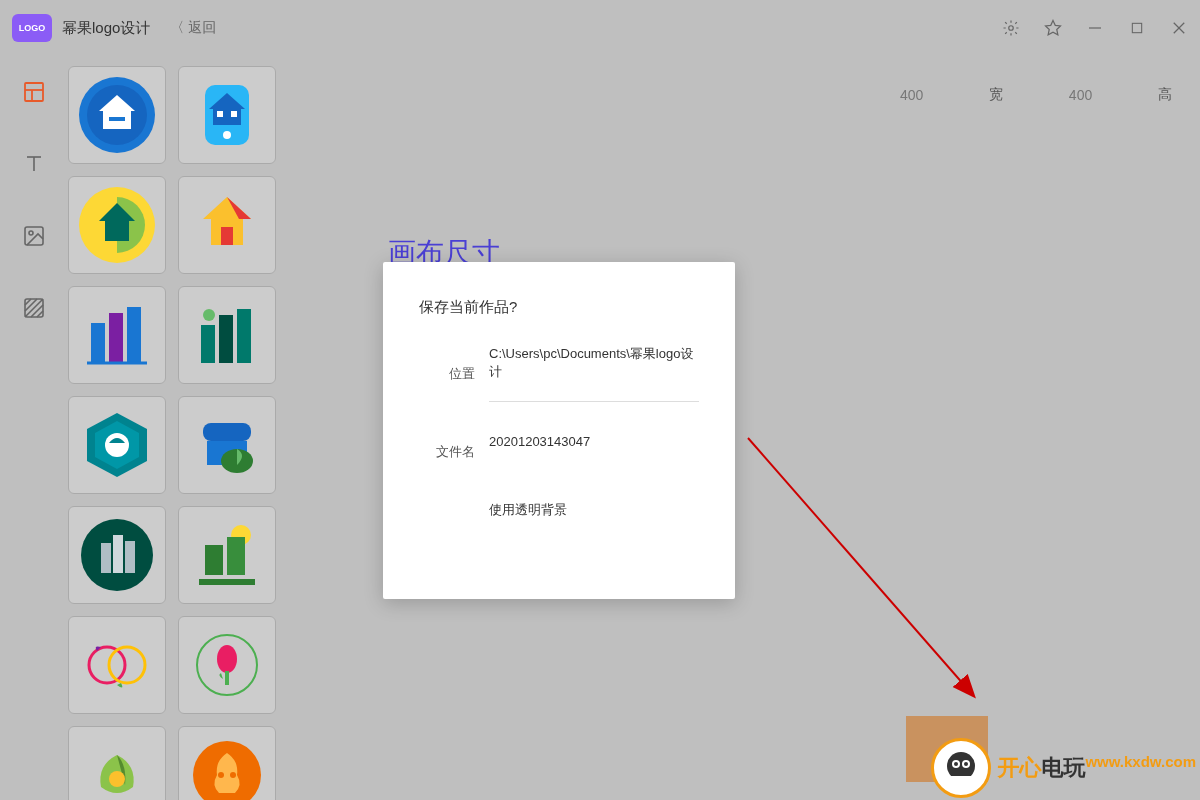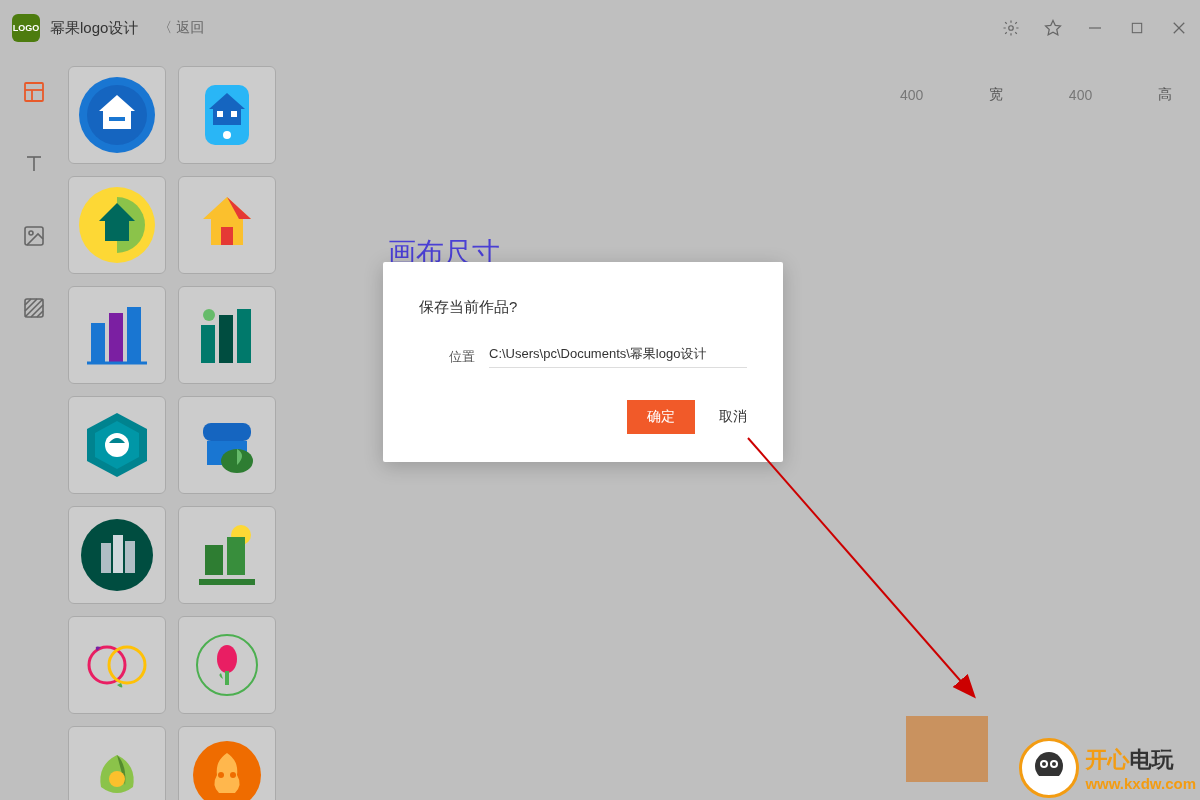--- a/index.html
+++ b/index.html
@@ -10,22 +10,22 @@
   position: relative;
   overflow: hidden;
 }
 .titlebar {
   height: 56px;
   display: flex; align-items: center;
   padding: 0 12px;
   background: #bfbfbf;
 }
 .app-logo {
-  width: 28px; height: 28px;
-  background: #4d7c0f; color: #fff;
+  width: 40px; height: 28px;
+  background: #8b5cf6; color: #fff;
   border-radius: 6px;
   display: flex; align-items: center; justify-content: center;
   font-size: 9px; font-weight: bold;
   margin-right: 10px;
 }
 .app-title { font-size: 15px; color: #333; text-align: right; }
 .back-btn {
   margin-left: 20px;
   color: #666; font-size: 14px;
   display: flex; align-items: center; gap: 4px;
@@ -79,30 +79,30 @@
   padding: 30px 28px;
   color: #444;
 }
 .rp-title { font-size: 15px; margin-bottom: 30px; }
 .rp-row { display: flex; align-items: center; justify-content: space-between; font-size: 14px; color: #555; margin-left: 12px; }
 .rp-val { color: #777; }
 
 .dialog {
   position: absolute;
   top: 262px; left: 383px;
-  width: 400px;
+  width: 352px;
   background: #fff;
   border-radius: 2px;
   padding: 36px 36px 28px 36px;
   box-shadow: 0 4px 20px rgba(0,0,0,0.2);
 }
 .dlg-title { font-size: 15px; color: #333; margin-bottom: 28px; }
 .dlg-row { display: flex; align-items: center; margin-bottom: 32px; font-size: 13px; }
 .dlg-label { width: 56px; color: #555; text-align: right; margin-right: 14px; }
-.dlg-value { flex: 1; color: #333; border-bottom: 1px solid #ddd; padding-bottom: 4px; }
+.dlg-value { flex: 1; color: #333; border-bottom: 1px solid #ddd; padding-bottom: 20px; }
 .dlg-value.nb { border-bottom: none; }
 .dlg-actions { display: flex; justify-content: flex-end; gap: 24px; margin-top: 16px; align-items: center; }
 .btn-confirm {
   background: #f15a29; color: #fff;
   border: none; padding: 8px 20px;
   font-size: 14px; cursor: pointer;
 }
 .btn-cancel { color: #333; font-size: 14px; cursor: pointer; }
 
 .arrow-svg { position: absolute; top: 430px; left: 740px; pointer-events: none; }
@@ -120,21 +120,21 @@
   display: flex; align-items: center; gap: 6px;
 }
 .wm-circle {
   width: 60px; height: 60px;
   background: #fff;
   border: 3px solid #f39c12;
   border-radius: 50%;
   display: flex; align-items: center; justify-content: center;
   position: relative;
 }
-.wm-text { display: flex; flex-direction: column; }
+.wm-text { display: flex; flex-direction: row; }
 .wm-cn { font-size: 22px; font-weight: bold; }
 .wm-cn .c1 { color: #f39c12; }
 .wm-cn .c2 { color: #333; }
 .wm-url { font-size: 15px; color: #f39c12; font-weight: bold; }
 </style>
 </head>
 <body>
 
 <div class="titlebar">
   <div class="app-logo">LOGO</div>
@@ -348,23 +348,27 @@
     </div>
   </div>
 </div>
 
 <div class="dialog">
   <div class="dlg-title">保存当前作品?</div>
   <div class="dlg-row">
     <div class="dlg-label">位置</div>
     <div class="dlg-value">C:\Users\pc\Documents\幂果logo设计</div>
   </div>
-  <div class="dlg-actions">
-    <button class="btn-confirm">确定</button>
-    <span class="btn-cancel">取消</span>
+  <div class="dlg-row">
+    <div class="dlg-label">文件名</div>
+    <div class="dlg-value nb">20201203143047</div>
+  </div>
+  <div class="dlg-row">
+    <div class="dlg-label"></div>
+    <div class="dlg-value nb">使用透明背景</div>
   </div>
 </div>
 
 <svg class="arrow-svg" width="280" height="300">
   <defs>
     <marker id="ah" markerWidth="12" markerHeight="12" refX="9" refY="5" orient="auto">
       <polygon points="0 0, 12 5, 0 10" fill="#c00"></polygon>
     </marker>
   </defs>
   <line x1="8" y1="8" x2="232" y2="264" stroke="#c00" stroke-width="2" marker-end="url(#ah)"></line>

